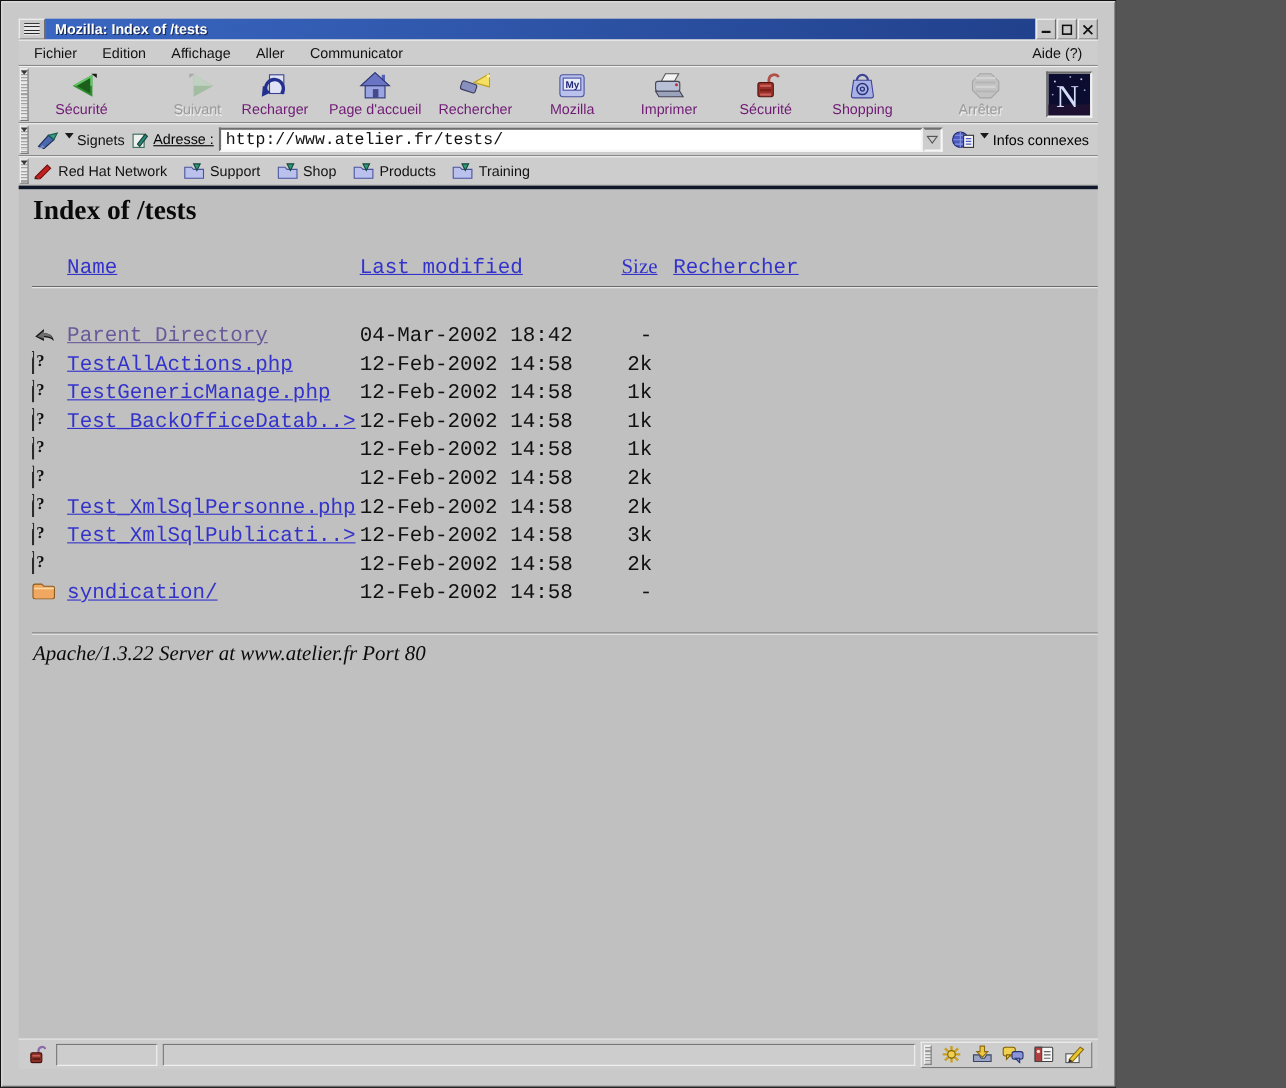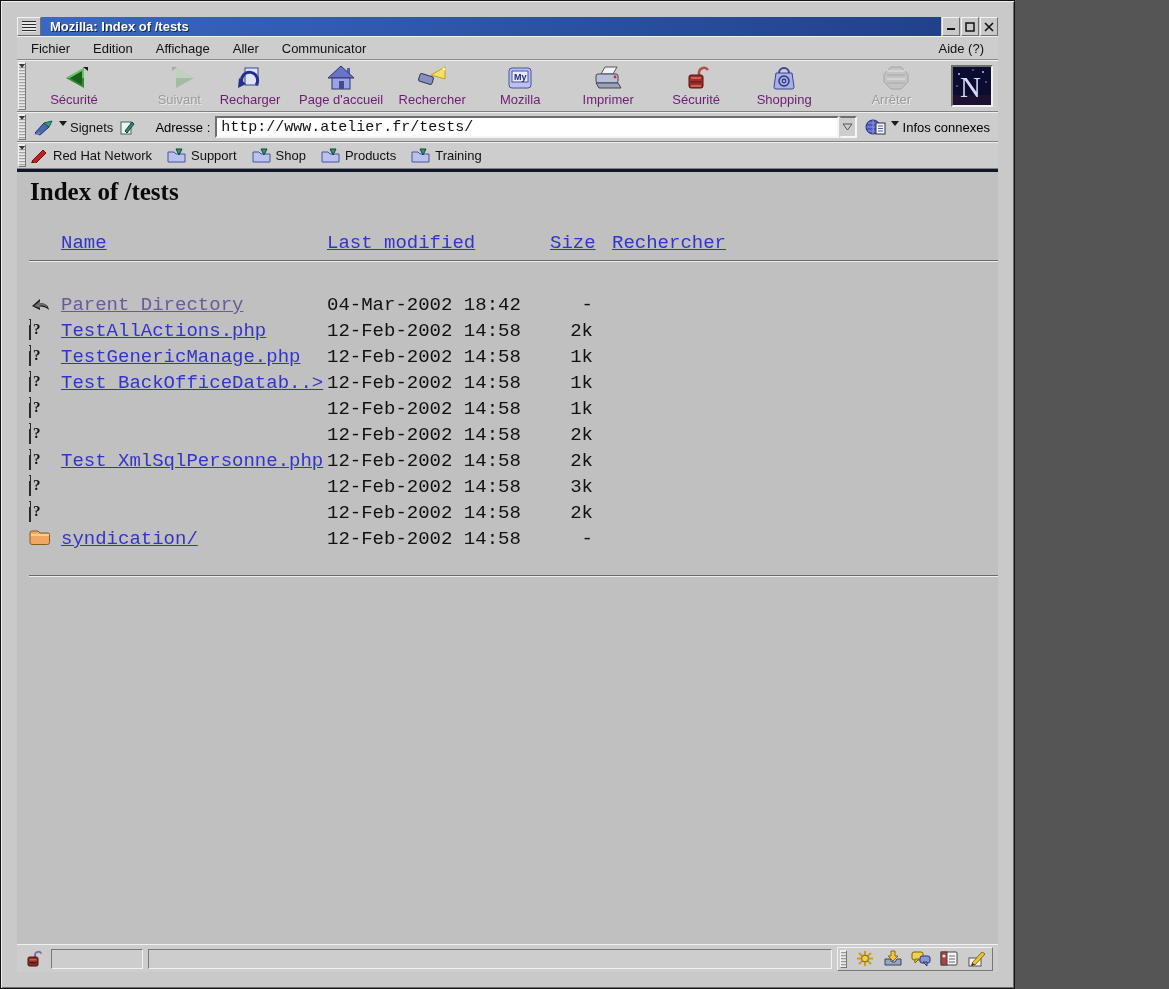--- a/index.html
+++ b/index.html
@@ -72,21 +72,21 @@
     border:2px solid; border-color:#6e6e6e #f2f2f2 #f2f2f2 #6e6e6e;
   }
   .nlogo-box svg { display:block; }
 
   
   .addressbar { height:30px; }
   .chip-btn { display:flex; align-items:center; gap:3px; font-size:13px; color:#111;
               padding:0 6px 0 2px; }
   .dd-arrow { width:0; height:0; border-left:4px solid transparent;
     border-right:4px solid transparent; border-top:5px solid #1a1a1a; margin-top:-8px; }
-  .addr-label { display:flex; align-items:flex-end; gap:20px; font-size:13px; margin-right:5px; }
+  .addr-label { display:flex; align-items:flex-start; gap:4px; font-size:13px; margin-right:5px;text-decoration:underline; }
   .url-wrap { flex:1; display:flex; align-items:center; }
   .url-input {
     flex:1; height:22px; background:#fff; color:#111;
     border:2px solid; border-color:#6e6e6e #f6f6f6 #f6f6f6 #6e6e6e;
     font-family:"Liberation Mono", monospace; font-size:15px; padding:0 4px; outline:none;
   }
   .url-dd { width:18px; height:22px; display:flex; align-items:center; justify-content:center;
             background:#cdcdcd; border:2px solid; border-color:#6e6e6e #f6f6f6 #f6f6f6 transparent; }
   .related-btn { display:flex; align-items:center; gap:4px; font-size:13px; padding:0 8px 0 8px; }
 
@@ -102,21 +102,21 @@
   }
   .page-heading {
     position:absolute; top:6px; left:13px;
     font-family:"Liberation Serif", serif; font-weight:bold; font-size:25px; color:#0a0a0a;
   }
   .hdr { position:absolute; top:60px; height:22px; width:100%; }
   .hdr a, .flink { color:#3333cc; text-decoration:underline; }
   .flink.visited { color:#6a5a9a; }
   .col-name { position:absolute; left:44px; }
   .col-lm   { position:absolute; left:310px; }
-  .col-size { position:absolute; left:533px; }
+  .col-size { position:absolute; left:548px;font-family:Liberation Serif, serif; }
   .col-desc { position:absolute; left:595px; }
   .rule { position:absolute; left:12px; width:1124px; height:2px;
           border-top:1px solid #6a6a6a; border-bottom:1px solid #ededed; }
   .rule1 { top:88px; } .rule2 { top:403px; }
   .row { position:absolute; left:0; width:100%; height:26px; }
   .row .ficon { position:absolute; left:12px; top:0px; width:22px; height:22px; }
   .row .ficon svg { display:block; }
   .row .fname { position:absolute; left:44px; top:0; }
   .row .fdate { position:absolute; left:310px; top:0; }
   .row .fsize { position:absolute; left:420px; width:156px; top:0; text-align:right; }
@@ -436,20 +436,21 @@
 
     <div class="row" style="top:278px">
       <span class="ficon"><span class="docicon"><span class="q">?</span></span></span>
       <a class="fname flink">Test_XmlSqlPersonne.php</a>
       <span class="fdate">12-Feb-2002 14:58</span>
       <span class="fsize">2k</span>
     </div>
 
     <div class="row" style="top:304px">
       <span class="ficon"><span class="docicon"><span class="q">?</span></span></span>
+      <a class="fname flink">Test_XmlSqlPublicati..&gt;</a>
       <span class="fdate">12-Feb-2002 14:58</span>
       <span class="fsize">3k</span>
     </div>
 
     <div class="row" style="top:330px">
       <span class="ficon"><span class="docicon"><span class="q">?</span></span></span>
       <span class="fdate">12-Feb-2002 14:58</span>
       <span class="fsize">2k</span>
     </div>
 
@@ -460,20 +461,21 @@
             <path d="M2 7 h18" stroke="#ffd9a0" stroke-width="1.5"></path>
           </svg>
       </span>
       <a class="fname flink">syndication/</a>
       <span class="fdate">12-Feb-2002 14:58</span>
       <span class="fsize">-</span>
     </div>
 
     <div class="rule rule2"></div>
 
+    <div class="server-sig">Apache/1.3.22 Server at www.atelier.fr Port 80</div>
   </div>
 
   <div class="statusbar">
     <div class="status-lock">
       <svg width="16" height="17">
         <path d="M9 7 V5 a3.4 3.4 0 0 1 6.4 -1.4" fill="none" stroke="#8a6aa8" stroke-width="2"></path>
         <rect x="2" y="7" width="10" height="9" rx="1.5" fill="#8a3028" stroke="#44100c"></rect>
         <rect x="3.5" y="9" width="7" height="1.5" fill="#c06058"></rect>
         <rect x="3.5" y="12" width="7" height="1.5" fill="#5a1812"></rect>
       </svg>

